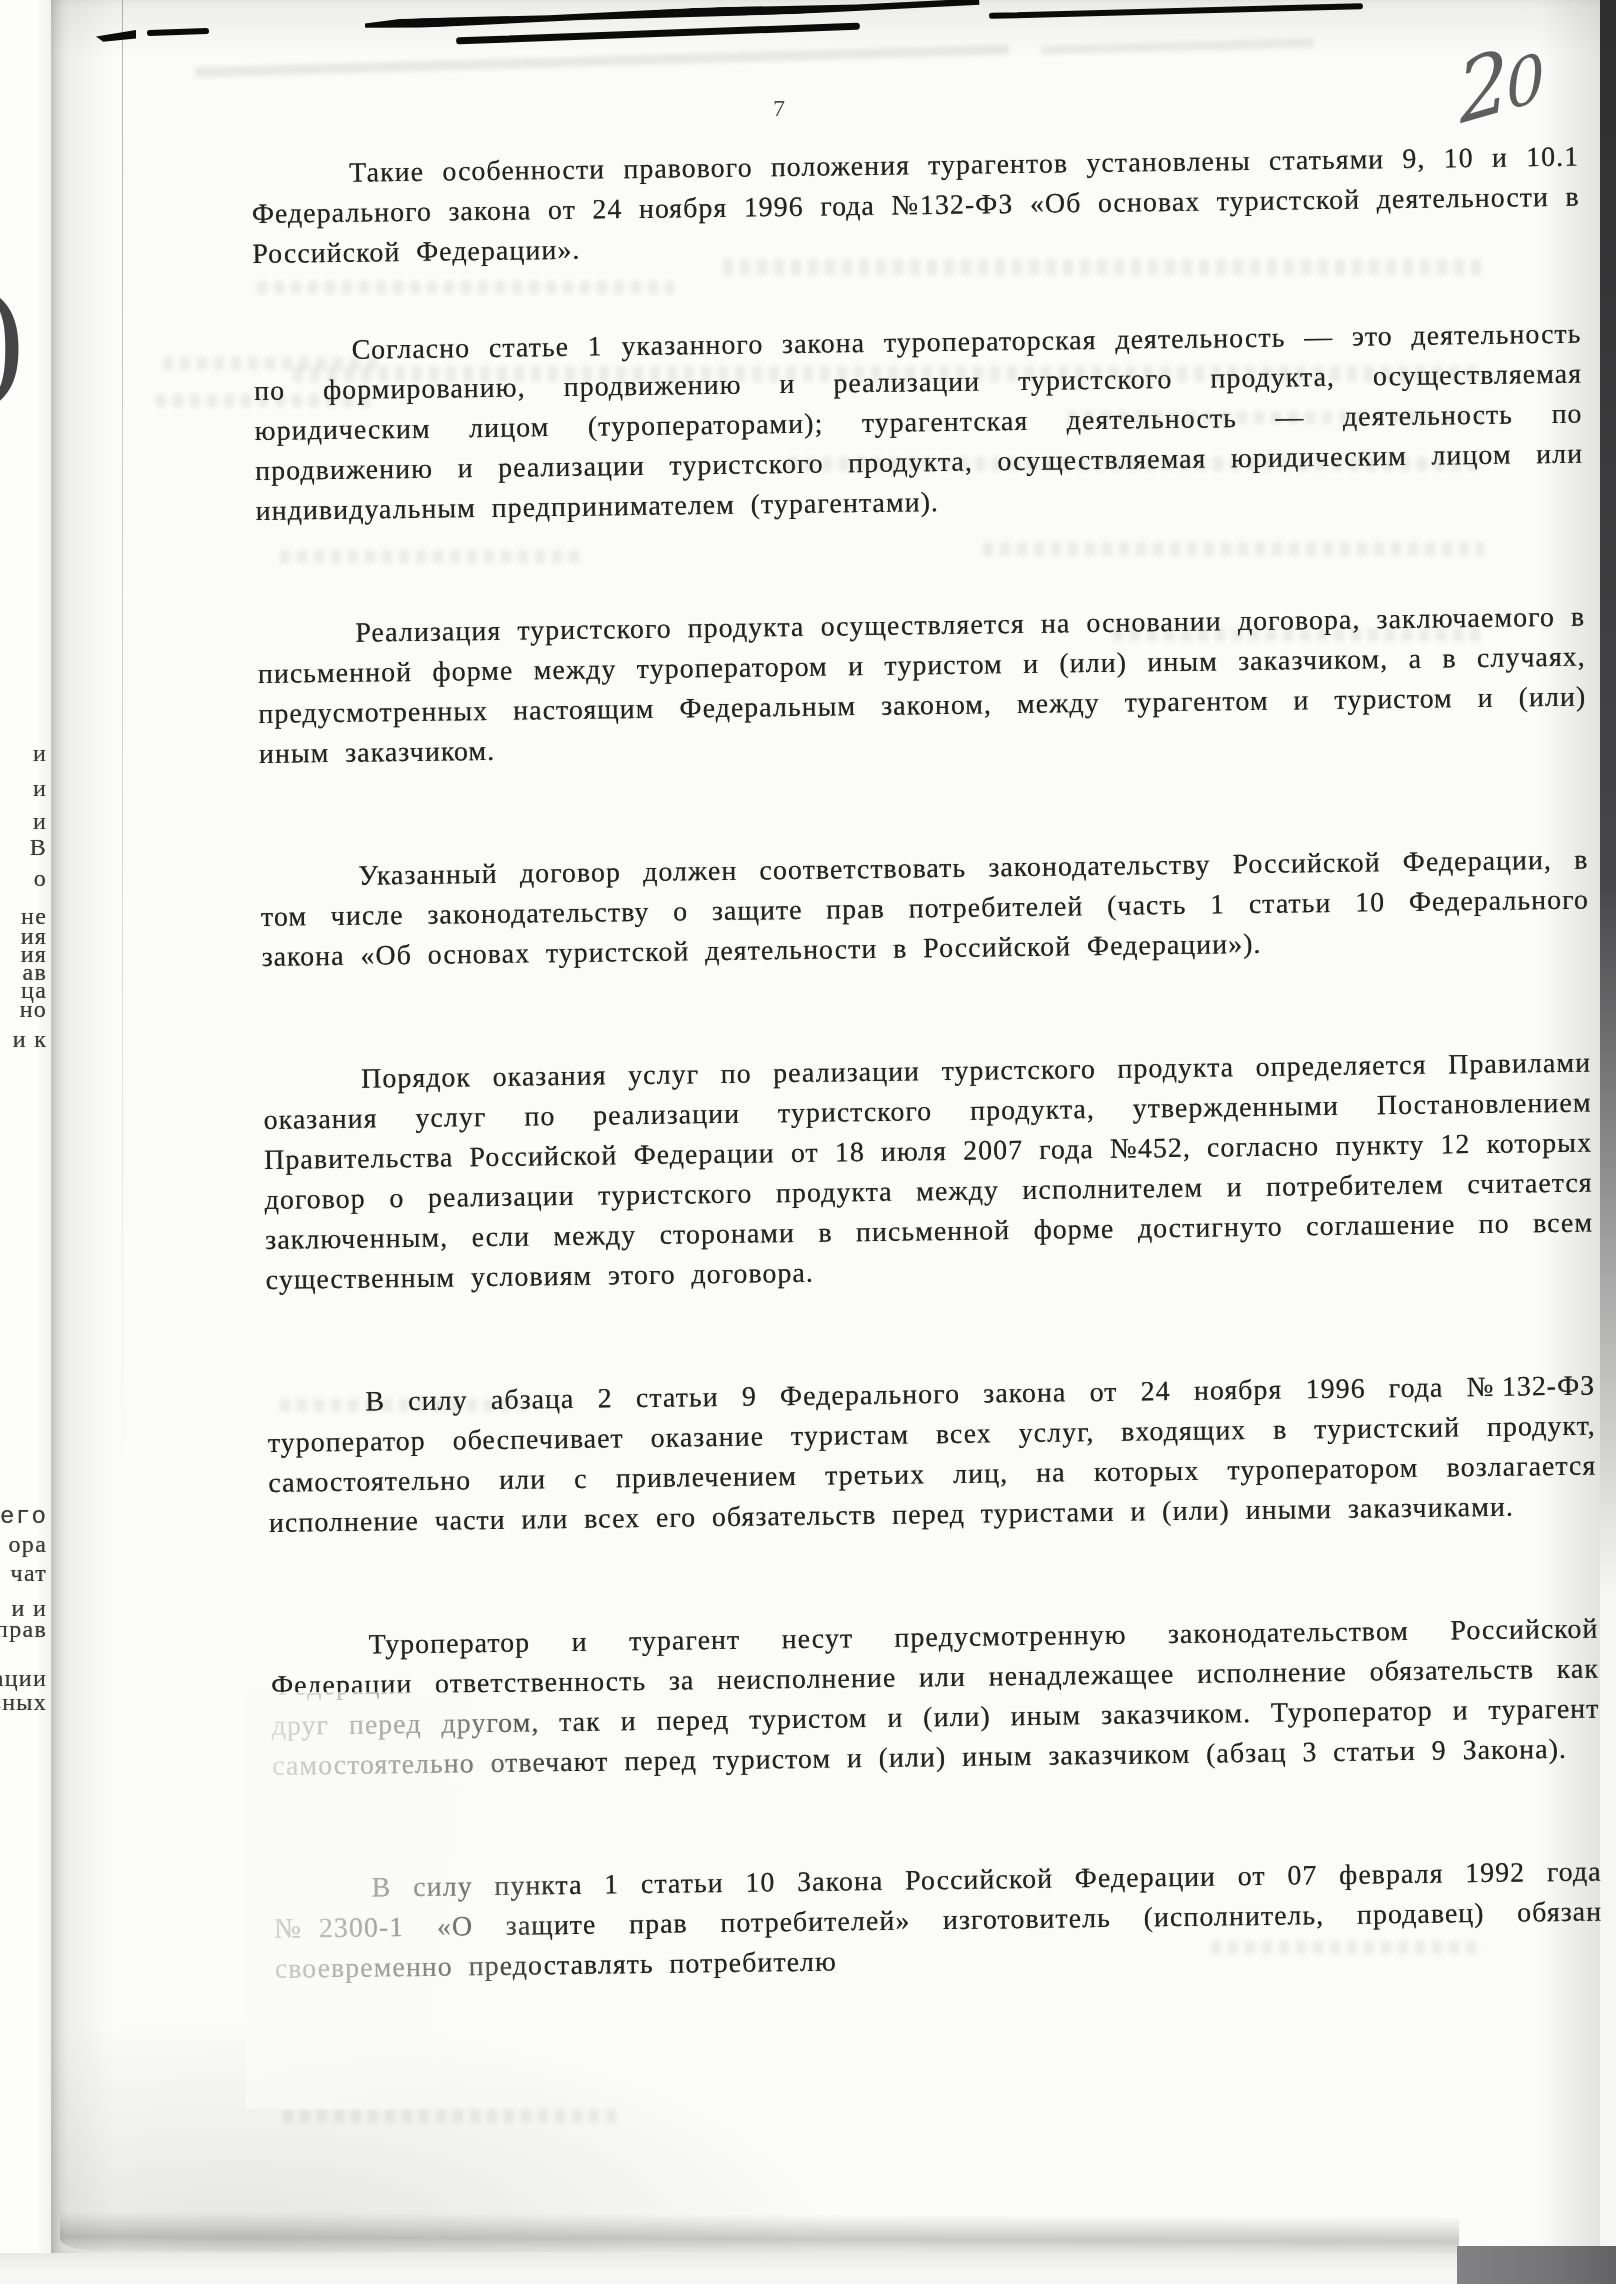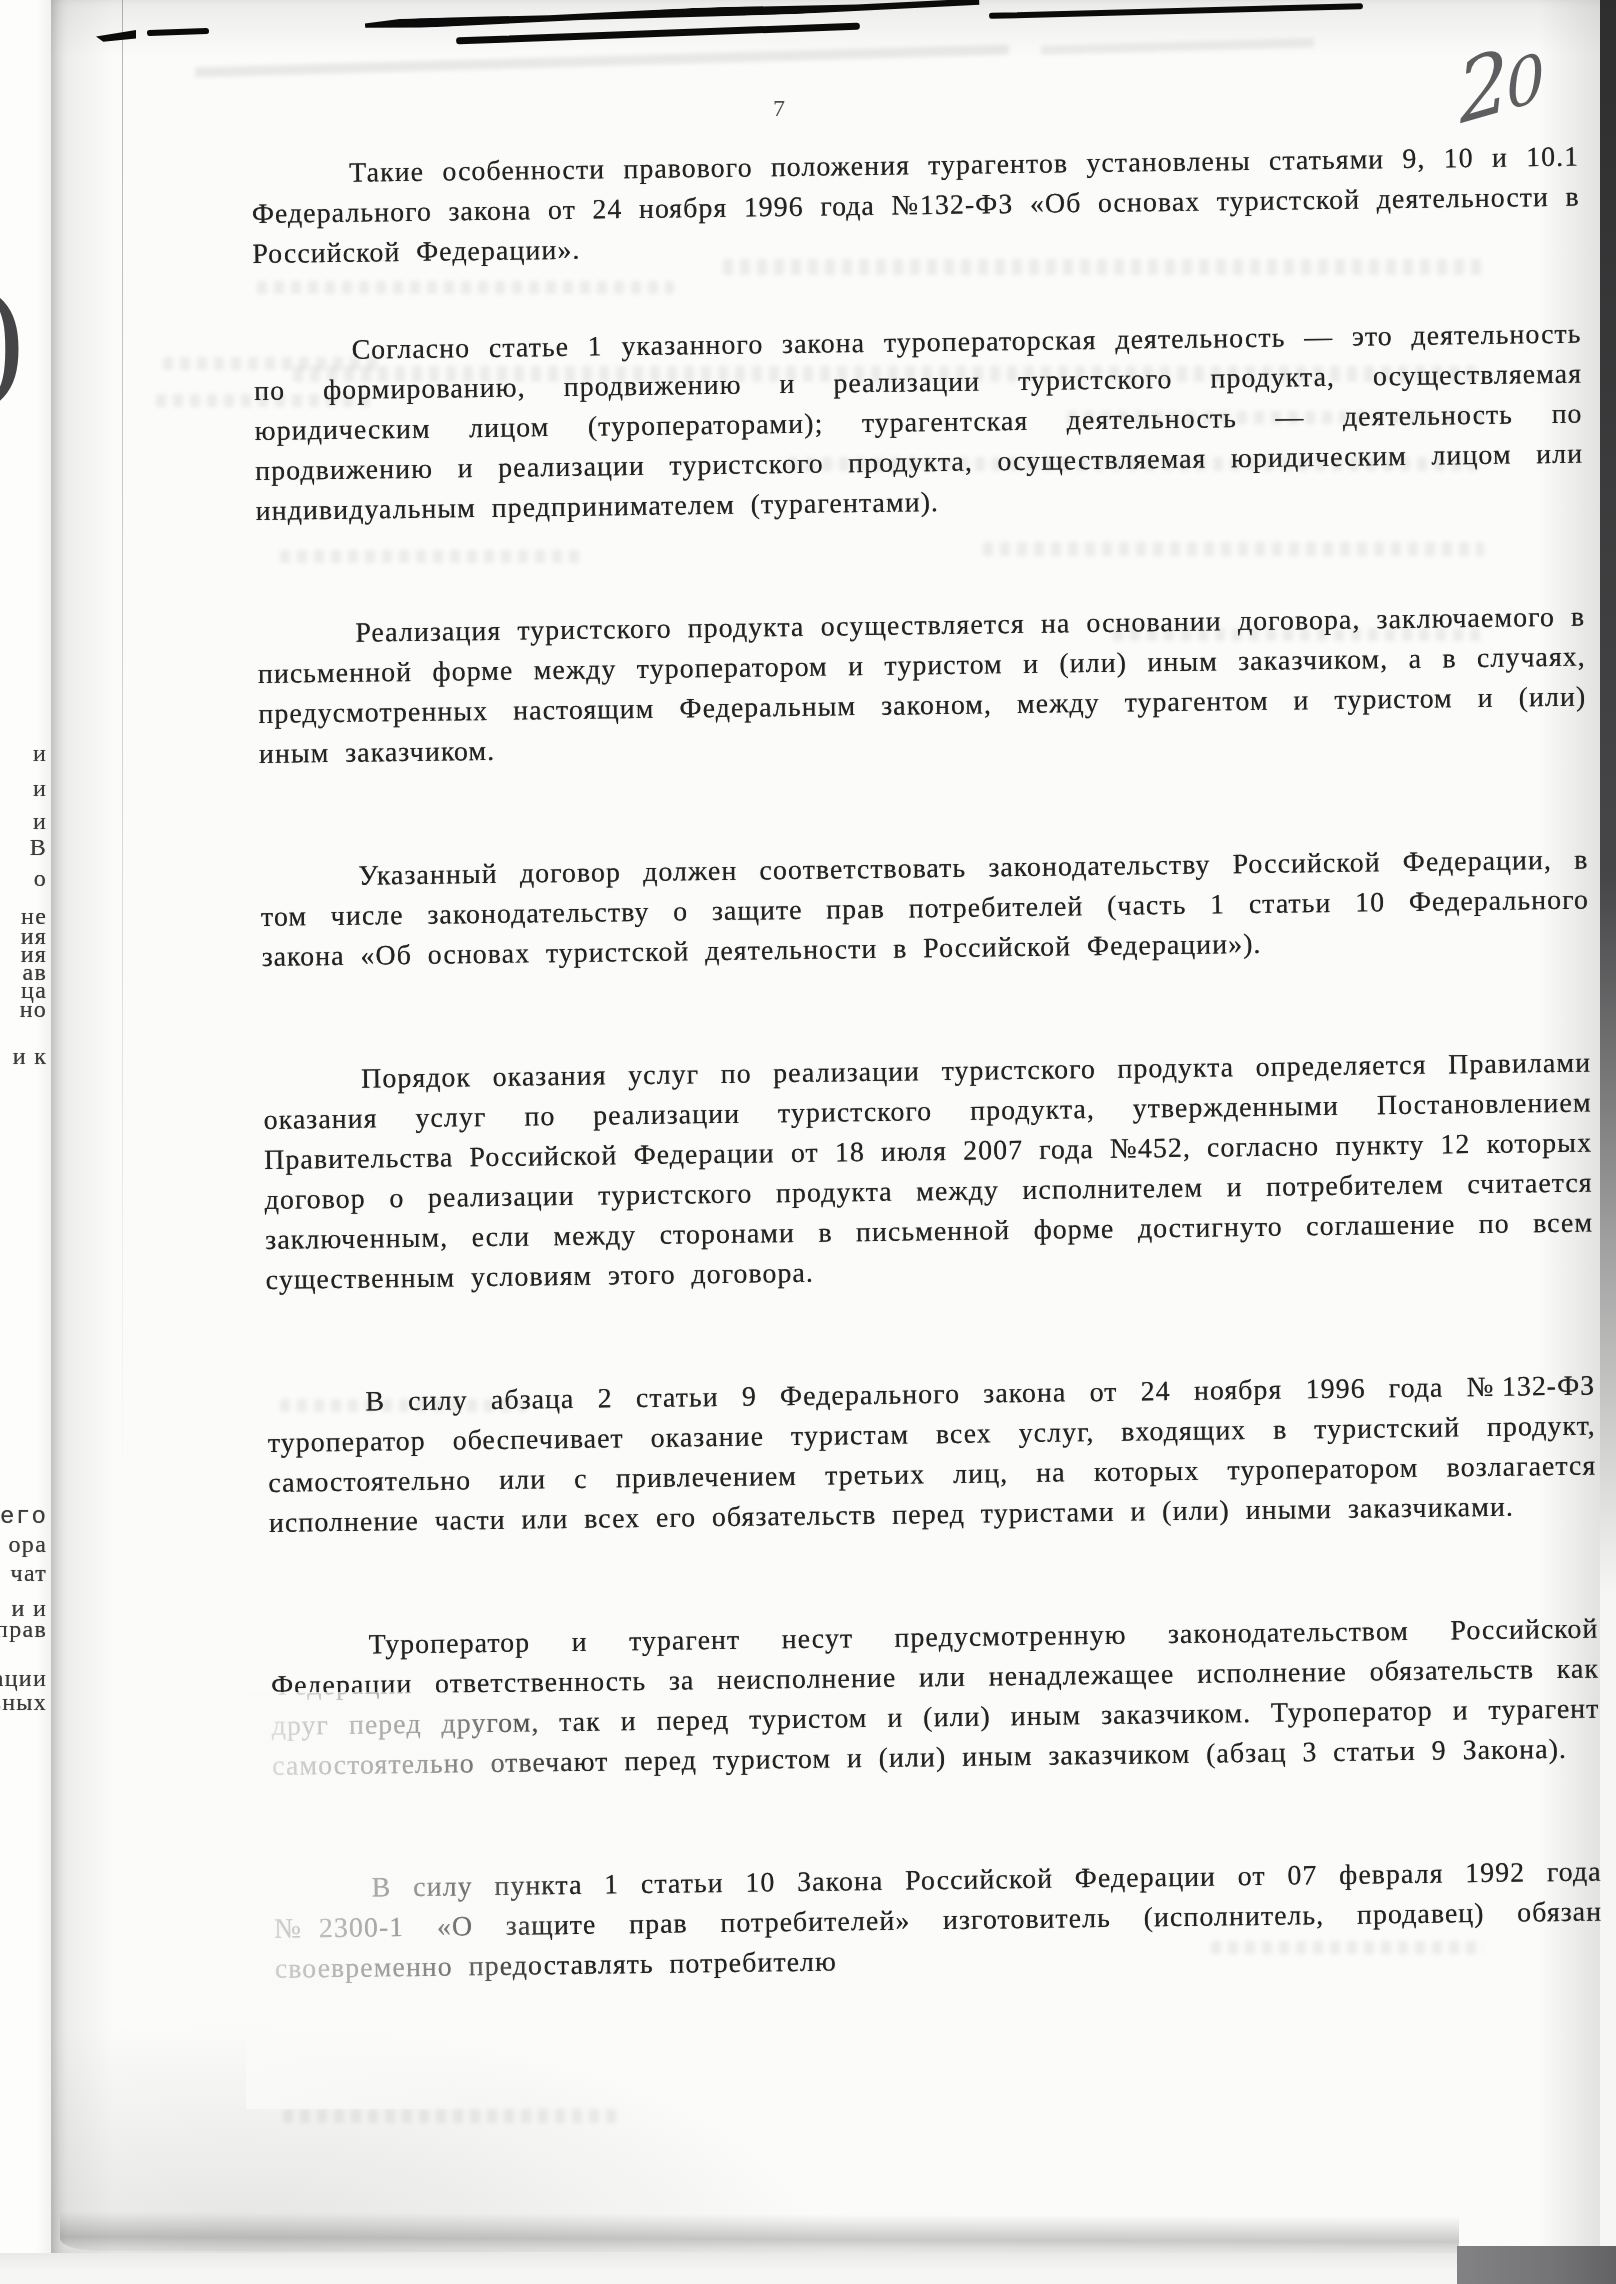--- a/index.html
+++ b/index.html
@@ -214,21 +214,21 @@
         <span class="fragment" style="top: 741px;">и</span>
         <span class="fragment" style="top: 776px;">и</span>
         <span class="fragment" style="top: 809px;">и</span>
         <span class="fragment" style="top: 835px;">В</span>
         <span class="fragment" style="top: 866px;">о</span>
         <span class="fragment" style="top: 904px; margin-left: 16px;">не</span>
         <span class="fragment" style="top: 924px;">ия</span>
         <span class="fragment" style="top: 942px;">ия</span>
         <span class="fragment" style="top: 960px;">ав</span>
         <span class="fragment" style="top: 978px;">ца</span>
-        <span class="fragment" style="top: 1027px; margin-top: 17px;">и к</span>
+        <span class="fragment" style="top: 1027px;">и к</span>
         <span class="fragment" style="top: 997px;">но</span>
         <span class="fragment" style="top: 1505px; font-family: Liberation Mono, monospace;">его</span>
         <span class="fragment" style="top: 1532px;">ора</span>
         <span class="fragment" style="top: 1561px;">чат</span>
         <span class="fragment" style="top: 1596px;">и и</span>
         <span class="fragment" style="top: 1617px;">прав</span>
         <span class="fragment" style="top: 1666px;">ации</span>
         <span class="fragment" style="top: 1690px;">ьных</span>
       </div>
   </div>

